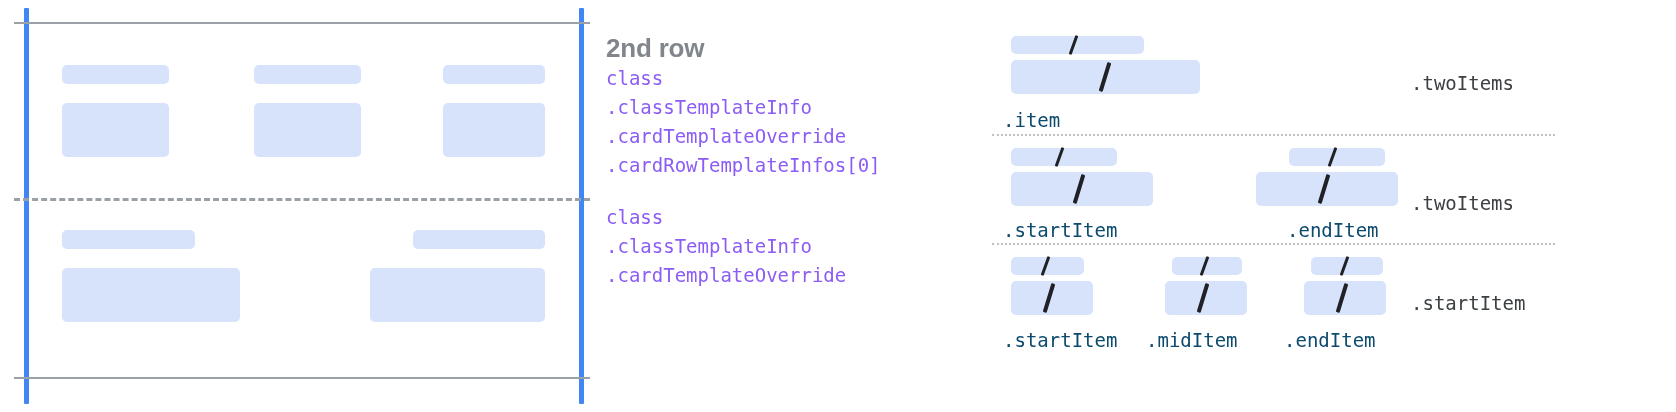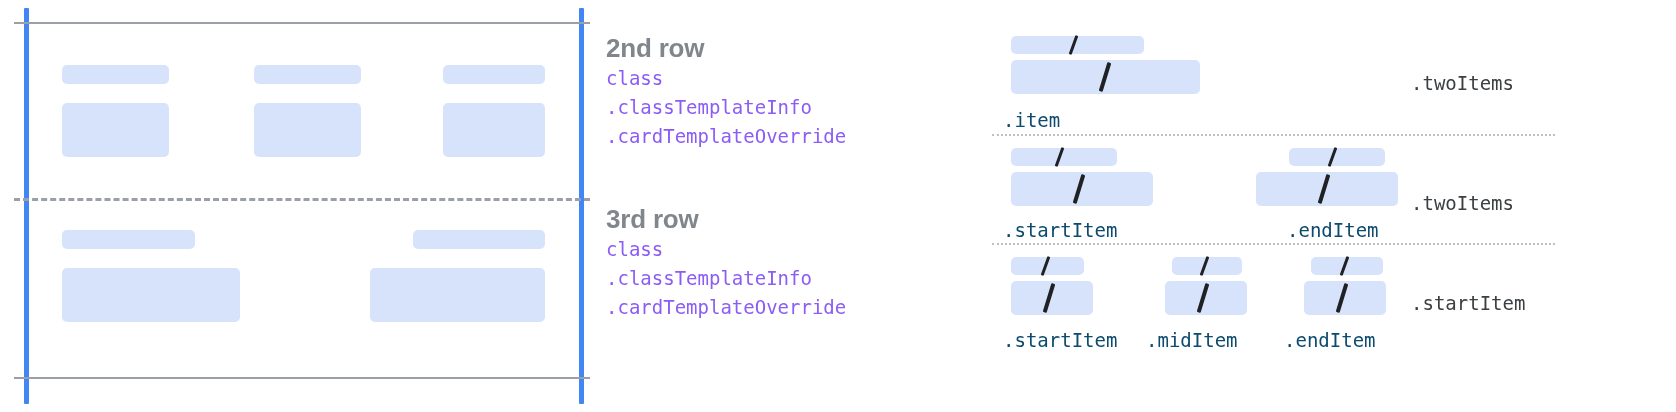--- a/index.html
+++ b/index.html
@@ -139,24 +139,24 @@
         <div class="ph" style="left:370px; top:268px; width:175px; height:54px;"></div>
       </div>
     </div>
   </div>
 
   <div class="rowblock" style="top:32px;">
     <div class="heading">2nd row</div>
     <div class="codeline">class</div>
     <div class="codeline">.classTemplateInfo</div>
     <div class="codeline">.cardTemplateOverride</div>
+    <div class="codeline">.cardRowTemplateInfos[0]</div>
   </div>
 
   <div class="rowblock" style="top:203px;">
-    <div class="heading">3rd row</div>
     <div class="codeline">class</div>
     <div class="codeline">.classTemplateInfo</div>
     <div class="codeline">.cardTemplateOverride</div>
   </div>
 
   <div>
 
     <div>
       <div>
         <div class="ph" style="left:1011px; top:36px; width:133px; height:18px;">

